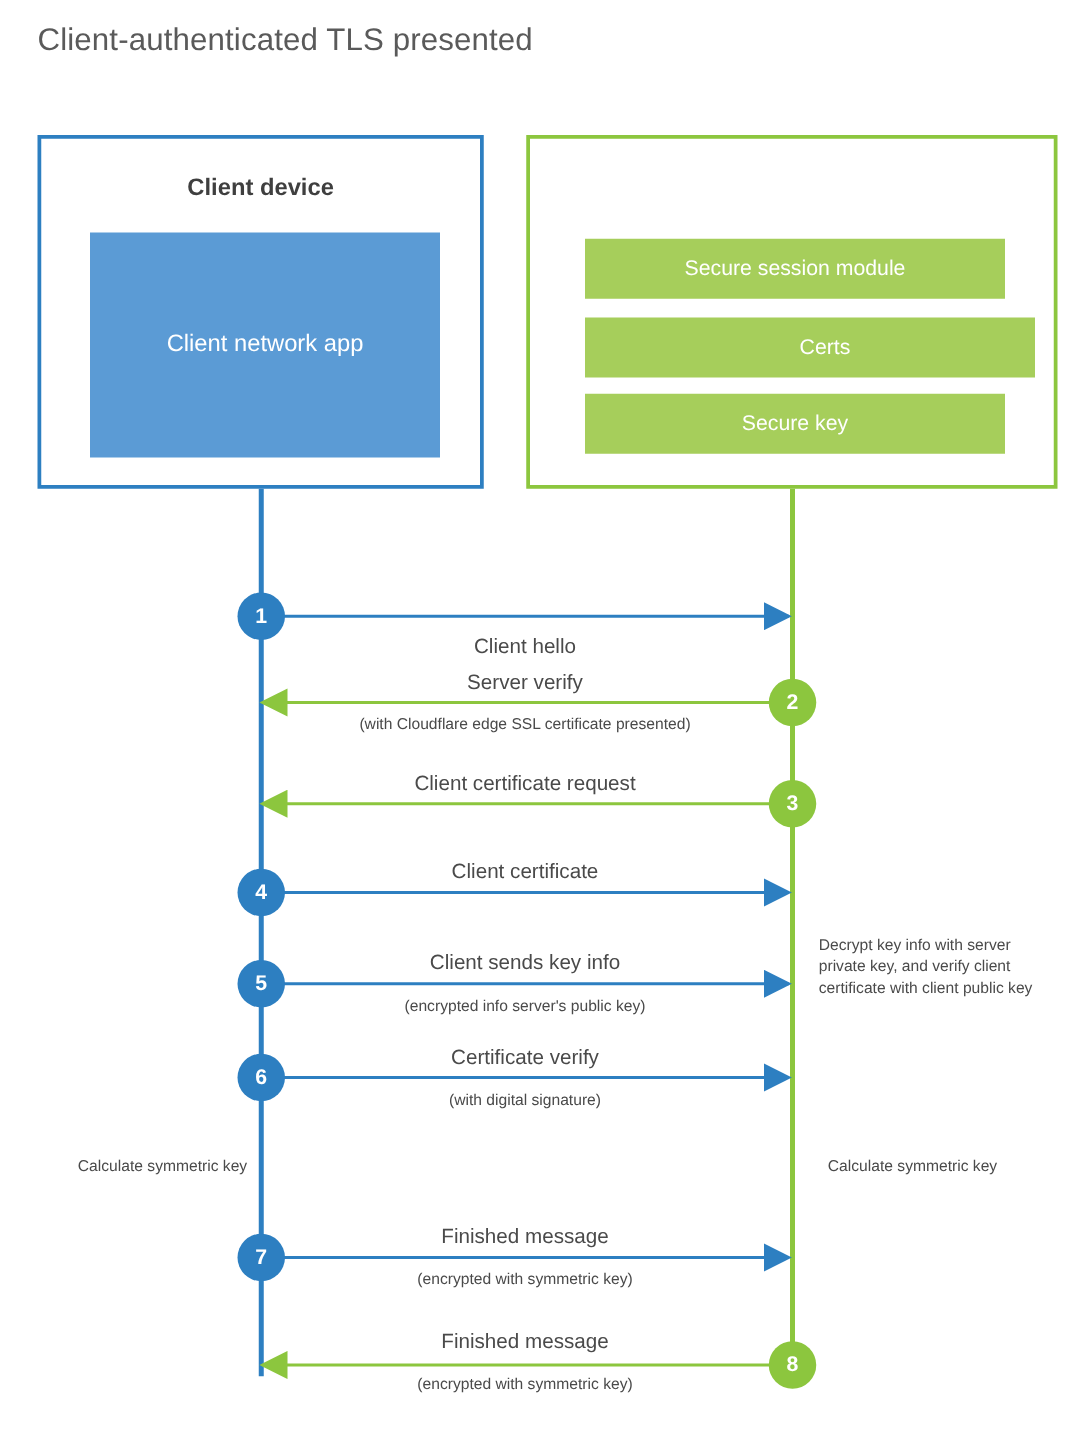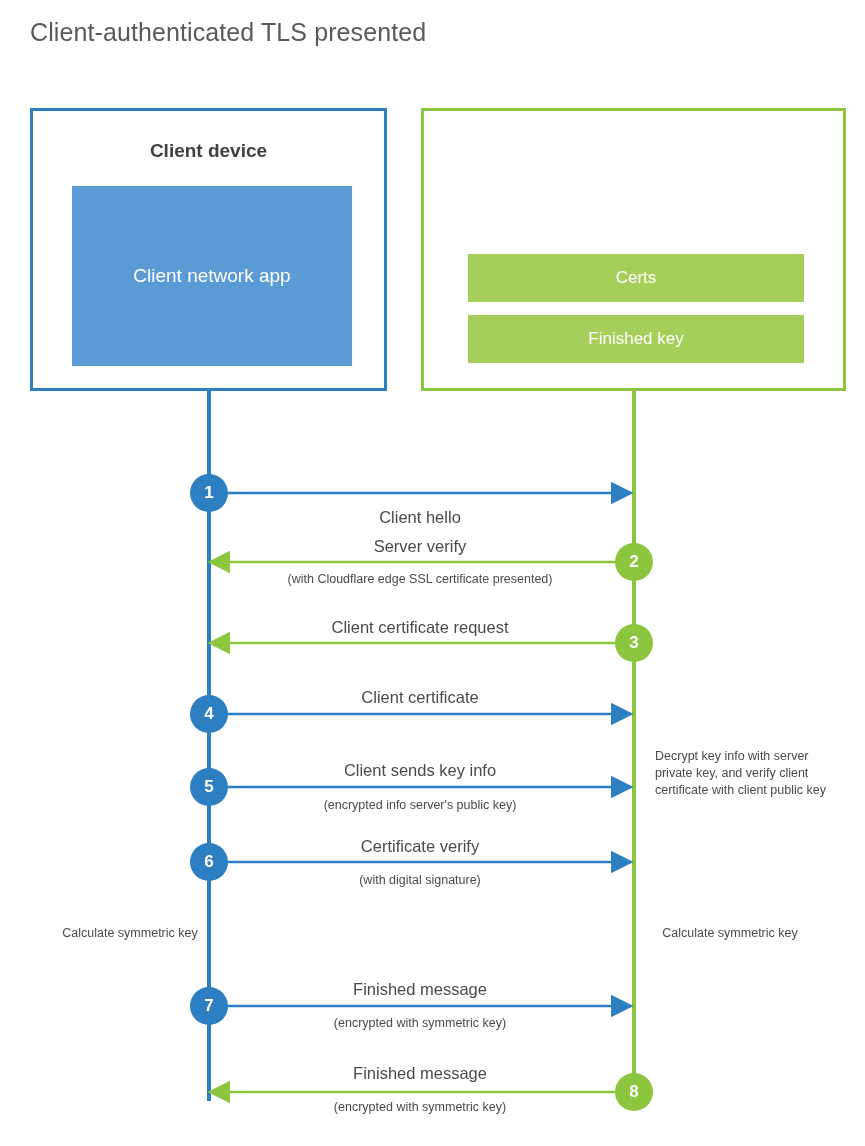--- a/index.html
+++ b/index.html
@@ -73,21 +73,21 @@
     width: 336px;
     height: 48px;
     background: #a6ce5b;
     color: #ffffff;
     font-size: 17px;
     display: flex;
     align-items: center;
     justify-content: center;
   }
   #chip-0 { top: 80px; }
-  #chip-1 { top: 143px; }
+  #chip-1 { top: 143px; padding-left: 24px; }
   #chip-2 { top: 204px; }
 
   
   .lifeline {
     position: absolute;
     width: 4px;
   }
   #client-lifeline {
     left: 207px;
     top: 391px;
@@ -150,22 +150,23 @@
 <body>
 
 <div id="page-title">Client-authenticated TLS presented</div>
 
 <div class="party-box" id="client-box">
   <div class="party-title">Client device</div>
   <div id="client-app">Client network app</div>
 </div>
 
 <div class="party-box" id="server-box">
+  <div class="server-chip" id="chip-0">Secure session module</div>
   <div class="server-chip" id="chip-1">Certs</div>
-  <div class="server-chip" id="chip-2">Finished key</div>
+  <div class="server-chip" id="chip-2">Secure key</div>
 </div>
 
 <div class="lifeline" id="client-lifeline"></div>
 <div class="lifeline" id="server-lifeline"></div>
 
 <svg id="arrow-layer" viewBox="0 0 865 1146">
   <defs>
     <marker id="arrow-blue" markerWidth="9" markerHeight="9" refX="8" refY="4.5" orient="auto">
       <path d="M0,0 L9,4.5 L0,9 z" fill="#2d7fc1"></path>
     </marker>

